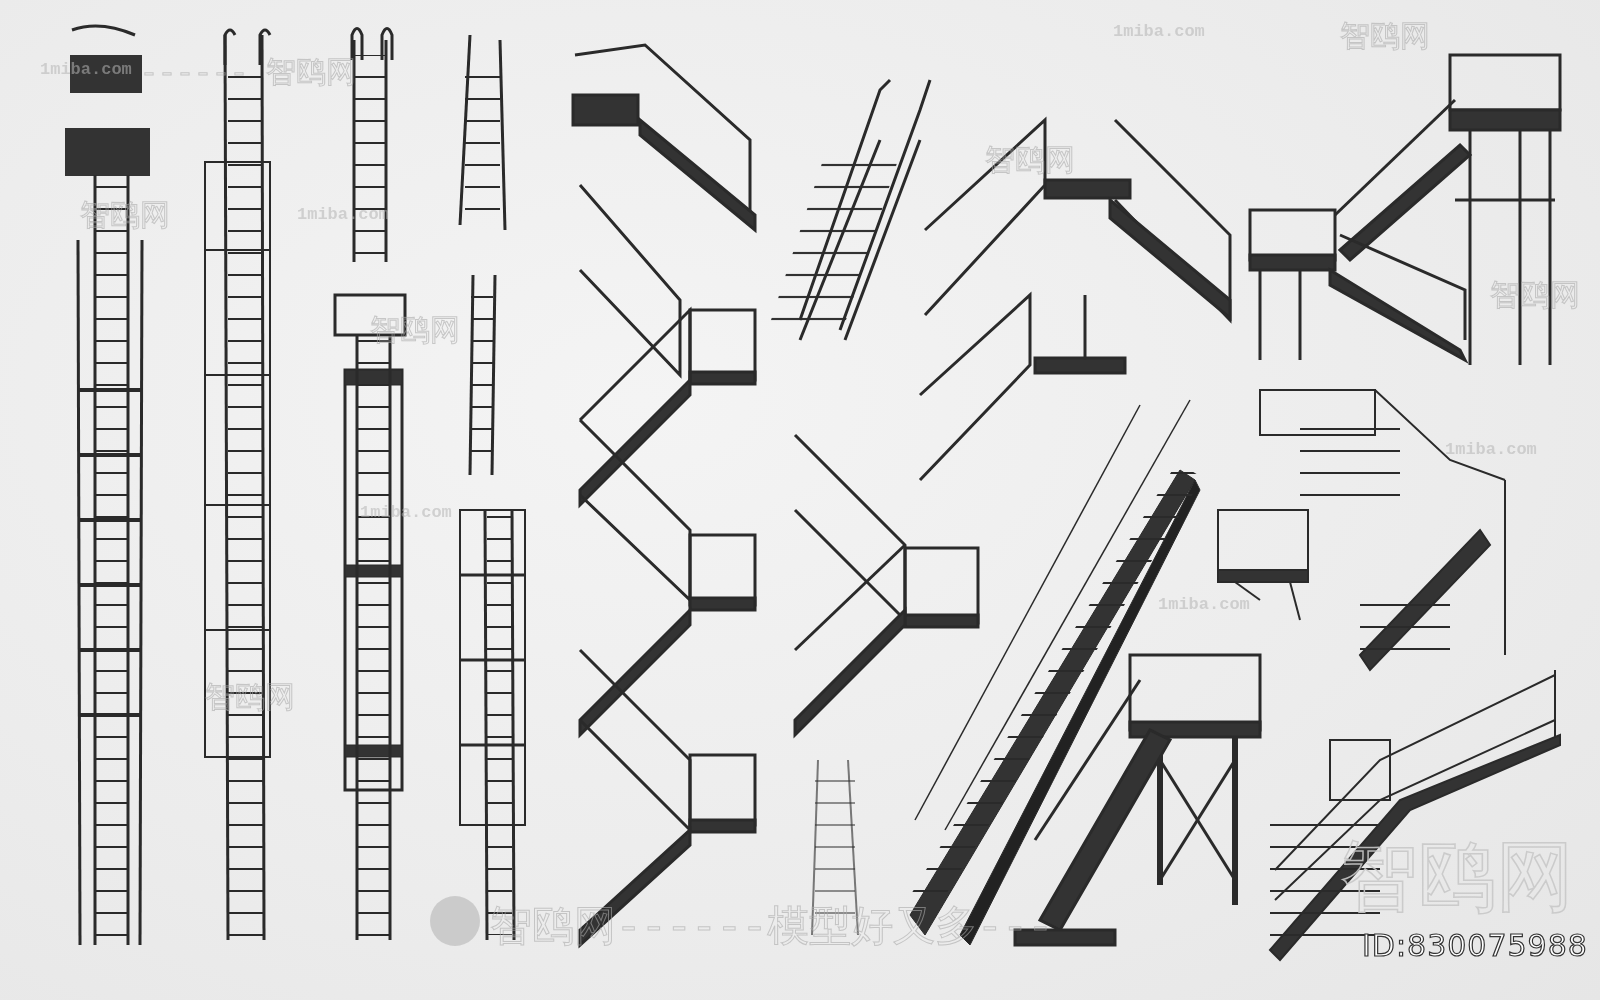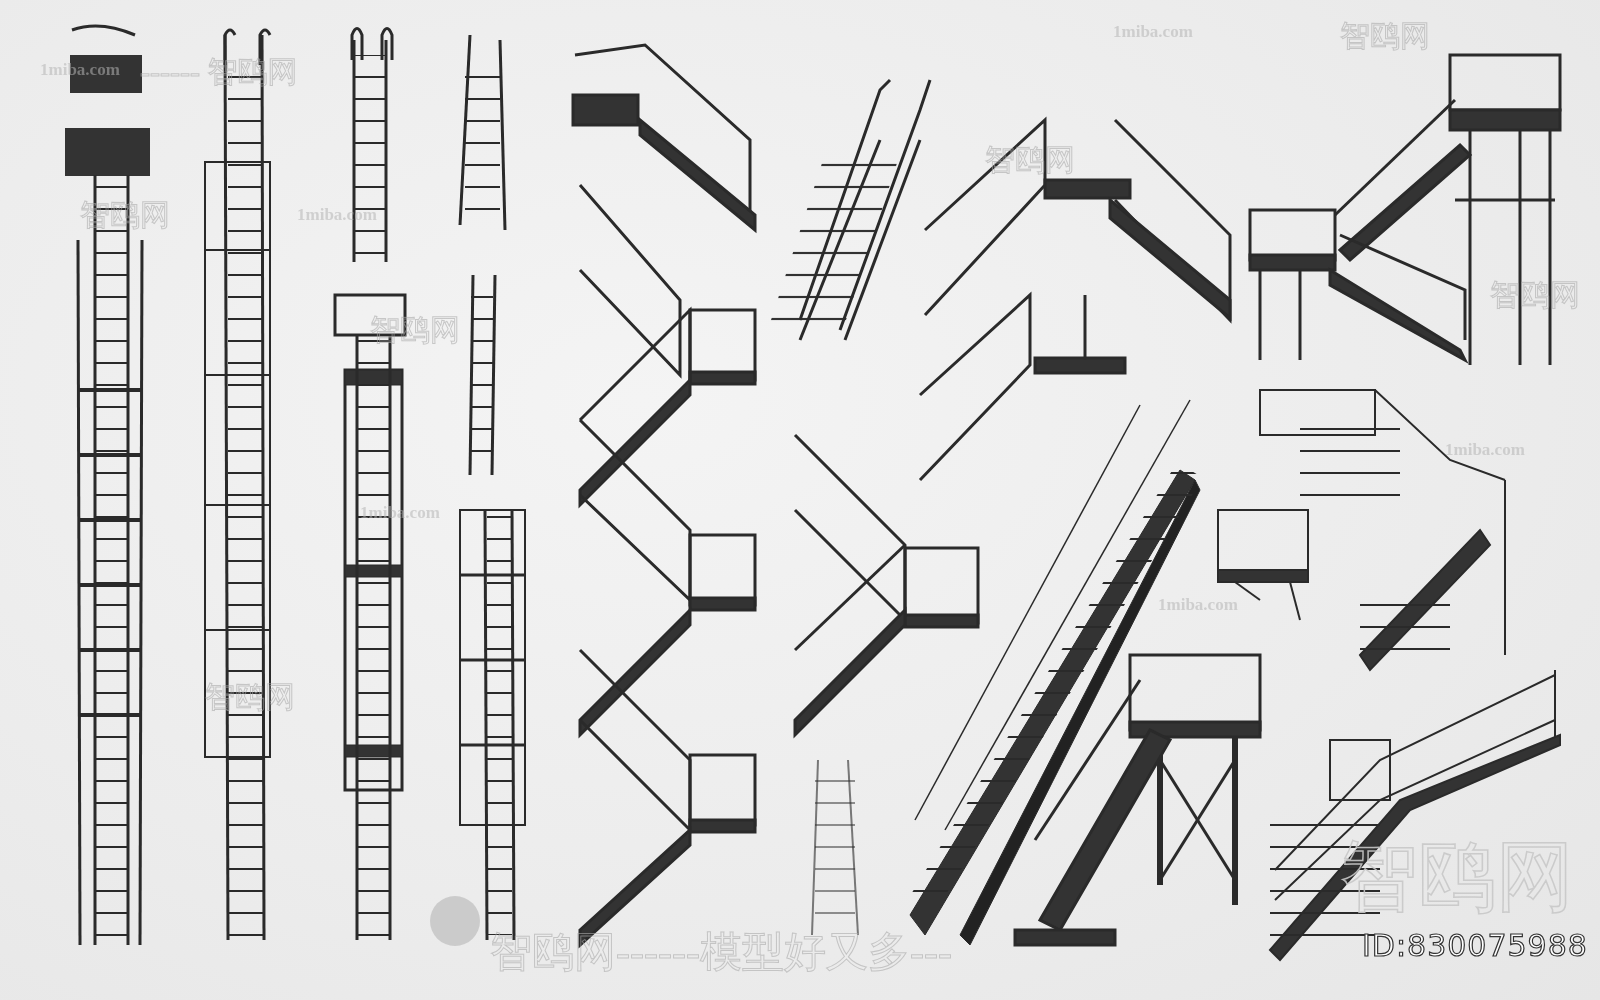--- a/index.html
+++ b/index.html
@@ -1,18 +1,18 @@
 <!DOCTYPE html>
 <html><head>
 <meta charset="utf-8">
 <style>
 html,body{margin:0;padding:0;}
 body{width:1600px;height:1000px;overflow:hidden;background:radial-gradient(ellipse at 40% 40%,#f4f4f4 0%,#ececec 60%,#e6e6e6 100%);font-family:"DejaVu Sans",sans-serif;position:relative;}
 #scene{position:absolute;left:0;top:0;width:1600px;height:1000px;}
-.wm{position:absolute;color:rgba(180,180,180,0.55);font-family:Liberation Serif, serif;white-space:nowrap;pointer-events:none;}
+.wm{position:absolute;color:rgba(180,180,180,0.55);font-family:Liberation Mono, monospace;white-space:nowrap;pointer-events:none;}
 .wm.big{font-size:30px;color:transparent;-webkit-text-stroke:1px rgba(170,170,170,0.6);}
 .wm.small{font-size:17px;font-weight:bold;}
 .wm.huge{font-size:78px;color:transparent;-webkit-text-stroke:1.5px rgba(200,200,200,0.9);}
 #id-label{position:absolute;left:1362px;top:928px;font-size:30px;color:#fff;-webkit-text-stroke:1.2px #333;font-family:"DejaVu Sans",sans-serif;letter-spacing:1px;}
 #logo{position:absolute;left:430px;top:896px;width:50px;height:50px;border-radius:50%;background:rgba(190,190,190,0.7);}
 </style>
 </head>
 <body>
 
 <svg id="scene" viewBox="0 0 1600 1000" xmlns="http://www.w3.org/2000/svg">
@@ -215,15 +215,15 @@
 <div class="wm big" style="left:80px;top:195px;">智鸥网</div>
 <div class="wm big" style="left:370px;top:310px;">智鸥网</div>
 <div class="wm big" style="left:985px;top:140px;">智鸥网</div>
 <div class="wm small" style="left:1445px;top:440px;">1miba.com</div>
 <div class="wm small" style="left:1158px;top:595px;">1miba.com</div>
 <div class="wm small" style="left:360px;top:503px;">1miba.com</div>
 <div class="wm big" style="left:205px;top:677px;">智鸥网</div>
 <div class="wm big" style="left:1490px;top:275px;">智鸥网</div>
 
 <div id="logo"></div>
-<div class="wm big" style="left:490px;top:898px;font-size:42px;margin-top:26px;">智鸥网------模型好又多---</div>
+<div class="wm big" style="left:490px;top:898px;font-size:42px;">智鸥网------模型好又多---</div>
 <div class="wm huge" style="left:1340px;top:825px;">智鸥网</div>
 <div id="id-label">ID:830075988</div>
 
 </body></html>

